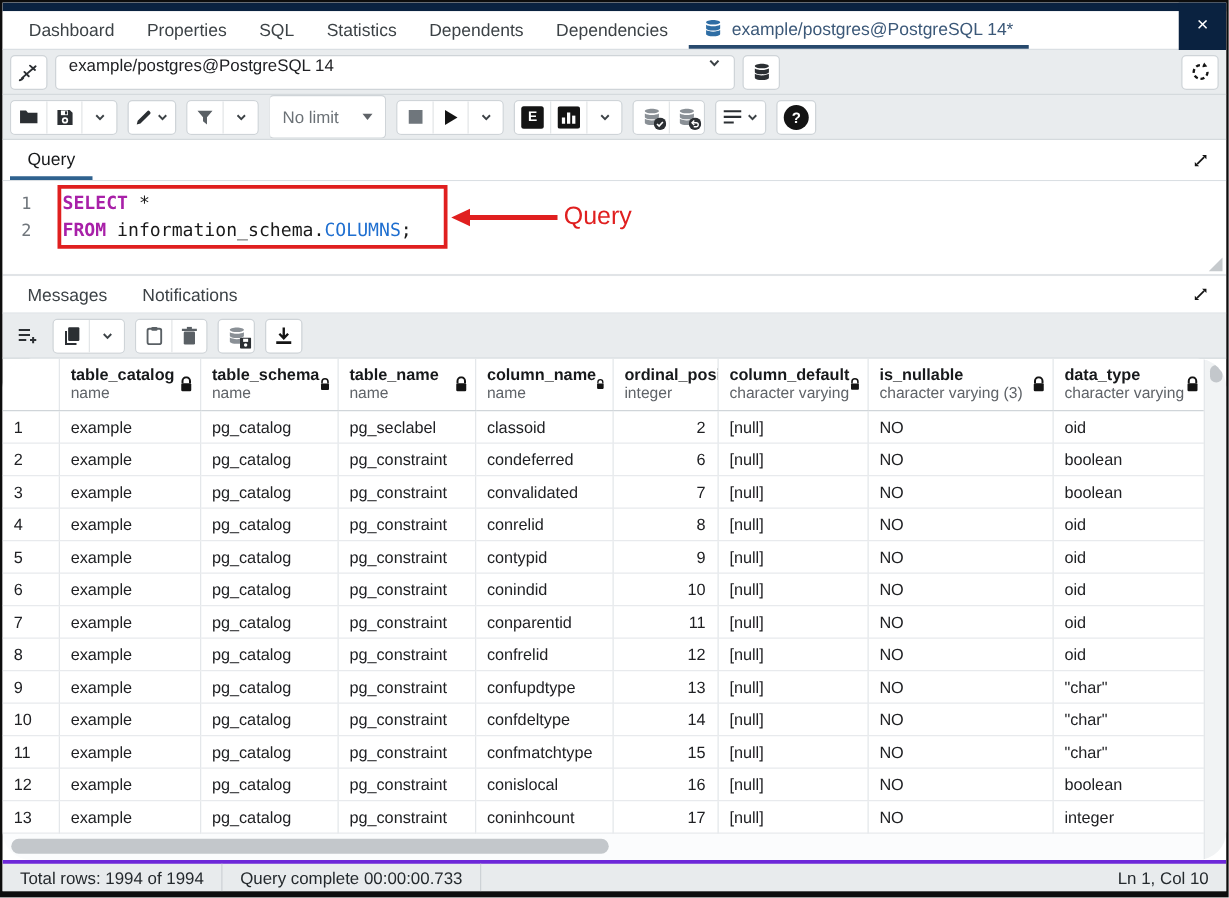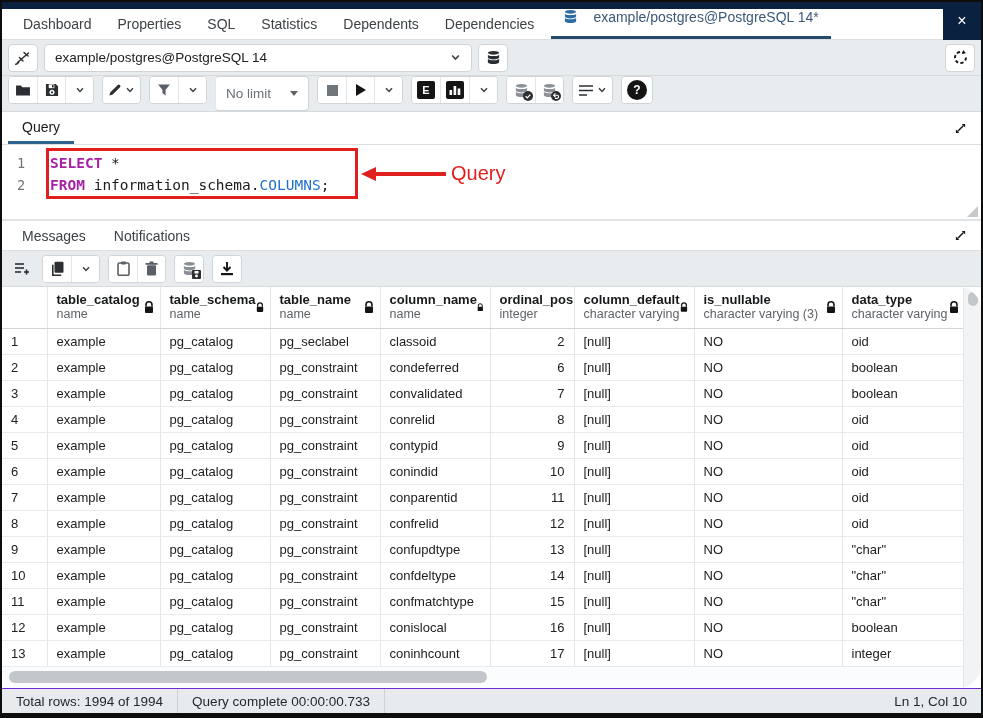--- a/index.html
+++ b/index.html
@@ -8,37 +8,37 @@
     width: 983px; height: 718px; background: #fff; position: relative;
     border: 2px solid #0d0d0d; border-bottom-width: 5px;
     display: flex; flex-direction: column; overflow: hidden;
   }
   
   .topstrip { height: 7px; background: #0a2240; flex: none; }
   
   .navrow { height: 31px; background: #fff; border-bottom: 1px solid #dadfe3;
     display: flex; align-items: stretch; flex: none; padding-left: 8px; position: relative; }
   .nav-item { display: flex; align-items: center; padding: 0 13px; font-size: 14px; color: #3c4246; cursor: default; }
-  .active-tab { display: flex; align-items: flex-start; gap: 15px; padding: 0 12px; margin-left: 4px;
+  .active-tab { display: flex; align-items: center; gap: 7px; padding: 0 12px; margin-left: 4px;
     font-size: 14px; color: #3b5878; border-bottom: 3px solid #27496d; }
   .corner-close { position: absolute; top: -7px; right: 0; width: 38px; height: 38px;
     background: #0a2240; color: #fff; display: flex; align-items: center; justify-content: center;
     font-size: 16px; }
   
   .connrow { height: 36px; background: #e9ecee; border-bottom: 1px solid #d5dadd;
     display: flex; align-items: center; gap: 6px; padding: 0 6px; flex: none; }
   .btn { background: #fff; border: 1px solid #cfd4d8; border-radius: 4px; height: 28px;
     min-width: 30px; display: flex; align-items: center; justify-content: center; }
   .conn-select { background: #fff; border: 1px solid #cfd4d8; border-radius: 4px; height: 28px;
-    width: 428px; display: flex; align-items: center; justify-content: space-between;
+    width: 544px; display: flex; justify-content: space-between;
     padding: 0 10px; font-size: 13.5px; color: #202124; }
   .spacer { flex: 1; }
   
   .toolrow { height: 36px; background: #e9ecee; border-bottom: 1px solid #d5dadd;
-    display: flex; gap: 8px; padding: 0 6px; flex: none; }
+    display: flex; align-items: center; gap: 8px; padding: 0 6px; flex: none; }
   .btn-group { display: flex; background: #fff; border: 1px solid #cfd4d8; border-radius: 4px; overflow: hidden; height: 28px; }
   .tbtn { min-width: 28px; height: 100%; display: flex; align-items: center; justify-content: center;
     gap: 3px; background: #fff; border-left: 1px solid #e3e6e8; padding: 0 5px; }
   .btn-group .tbtn:first-child { border-left: none; }
   .limit-select { width: 94px; justify-content: space-between; padding: 0 10px; font-size: 13.5px; color: #6b7176; }
   .caret-down { width: 0; height: 0; border-left: 4px solid transparent; border-right: 4px solid transparent; border-top: 5px solid #5f6368; }
   .stop-sq { width: 11px; height: 11px; background: #6f767c; }
   .play-tri { width: 0; height: 0; border-top: 6.5px solid transparent; border-bottom: 6.5px solid transparent; border-left: 10px solid #141414; }
   .badge-e { width: 18px; height: 18px; border-radius: 2px; background: #141414; color: #fff;
     font-size: 11px; font-weight: bold; display: flex; align-items: center; justify-content: center; }
@@ -87,21 +87,21 @@
   .htype { font-size: 12.5px; color: #5f6368; line-height: 15px; }
   td.rownum, th.rownum { border-right: 1px solid #d0d5d9; }
   td.rownum { padding-left: 10px; color: #202124; }
   table.grid td { height: 26px; font-size: 13px; color: #202124; padding: 0 9px; }
   td.cell-null { color: #b4b8bc; }
   td.al-right { text-align: right; }
   .vscroll { position: absolute; right: 0; top: 0; bottom: 0; width: 18px; background: #f1f3f4; border-left: 1px solid #e4e7ea; }
   .vthumb { position: absolute; top: 5px; left: 4px; width: 10px; height: 14px; border-radius: 6px; background: #c3c7cb; }
   .hthumb { position: absolute; left: 7px; bottom: 5px; width: 478px; height: 12px; border-radius: 6px; background: #c3c7cb; }
   
-  .statusbar { height: 25px; background: #e8ebed; border-top: 1px solid #6d28d9;
+  .statusbar { height: 25px; background: #e8ebed; border-top: 3px solid #6d28d9;
     display: flex; align-items: center; font-size: 13.5px; color: #24292d; flex: none; }
   .stseg { padding: 0 14px; height: 100%; display: flex; align-items: center; border-right: 1px solid #cdd2d6; }
   .stright { margin-left: auto; padding: 0 14px; }
   svg { display: block; }
 </style>
 </head>
 <body>
 
 <div class="frame">
   <div class="topstrip"></div>

